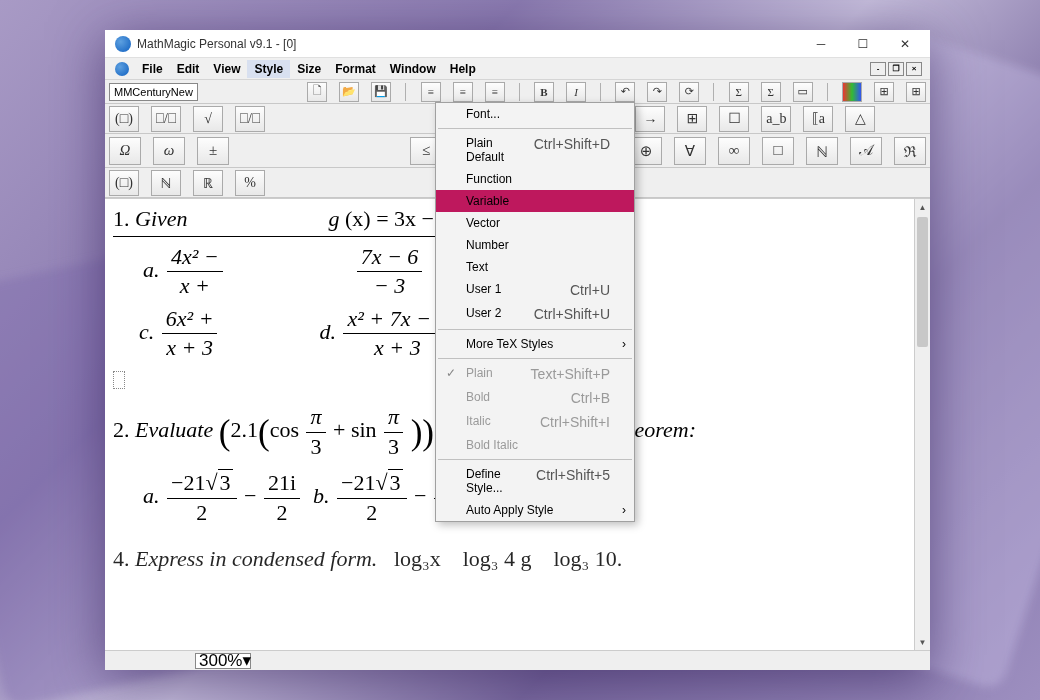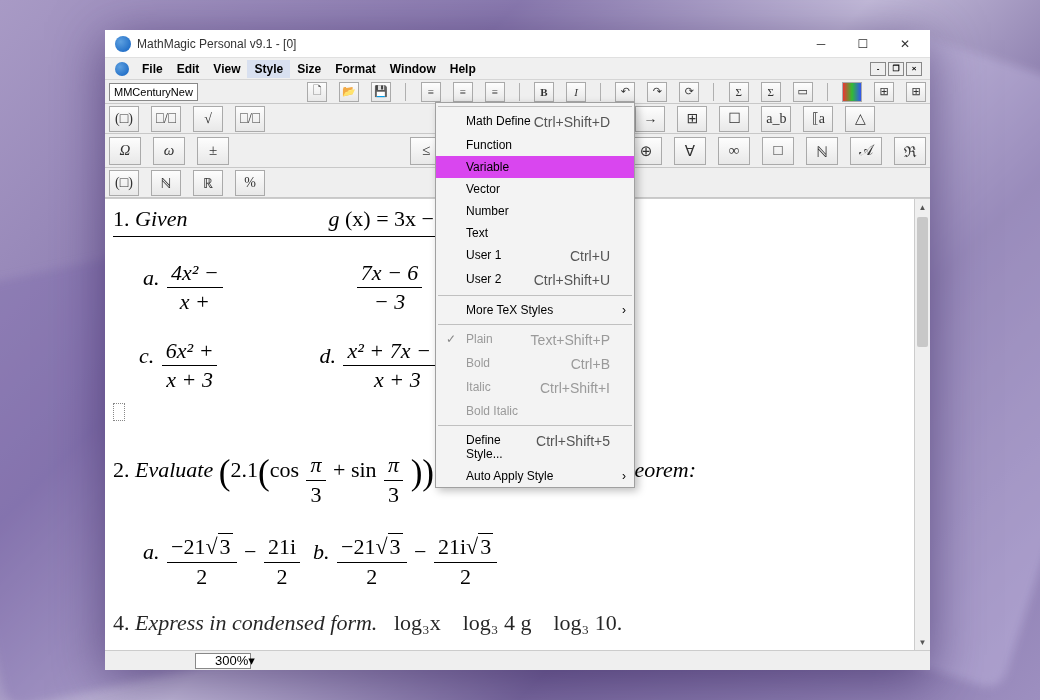--- a/index.html
+++ b/index.html
@@ -73,38 +73,38 @@
   border-top: 1px solid #ccc;
 }
 .math {
   font-family: "New Century Schoolbook", "Century Schoolbook", Georgia, serif;
   font-style: italic; color: #000; padding: 6px 8px;
   font-size: 22px; line-height: 1.3;
 }
 .math .rm { font-style: normal; }
 .row1 { border-bottom: 1px solid #000; padding-bottom: 2px; display:inline-block;}
 .frac { display: inline-block; vertical-align: middle; text-align: center; margin: 0 2px;}
-.frac .num { display:block; border-bottom: 1.2px solid #000; padding: 0 4px; margin-top: 16px;}
+.frac .num { display:block; border-bottom: 1.2px solid #000; padding: 0 4px;}
 .frac .den { display:block; padding: 0 4px;}
 .big { font-size: 1.6em; font-style: normal; vertical-align: -0.2em;}
 .sup { font-size: 0.55em; vertical-align: super; font-style: normal;}
 .sqrt { border-top: 1.2px solid #000; padding: 0 2px;}
 .status { height: 20px; background: #efefef; border-top:1px solid #ccc; display:flex; align-items:center;}
-.zoom { margin-left: 90px; width: 56px; height: 16px; border:1px solid #888; background:#fff; font-size:13px; padding:0 19px; display:flex; align-items:center; justify-content:space-between;}
+.zoom { margin-left: 90px; width: 56px; height: 16px; border:1px solid #888; background:#fff; font-size:17px; padding:0 3px; display:flex; align-items:center; justify-content:space-between;}
 
 
 .dropdown {
   position: absolute; top: 72px; left: 330px; width: 200px;
   background: #f3f3f3; border: 1px solid #a0a0a0;
   box-shadow: 3px 3px 8px rgba(0,0,0,0.25);
   z-index: 100;
   font-size: 12px;
 }
 .dd-item { padding: 4px 24px 4px 30px; cursor: pointer; display:flex; justify-content:space-between; position:relative;}
-.dd-item.hl { background: #d946ef; align-items: center; }
+.dd-item.hl { background: #be185d; align-items: center; }
 .dd-item.disabled { color: #9a9a9a; }
 .dd-sep { height:1px; background:#c0c0c0; margin: 3px 2px; }
 .dd-sub::after { content:"›"; position:absolute; right:8px; }
 .dd-check::before { content:"✓"; position:absolute; left:10px; color:#888;}
 .shortcut { color:#555; font-size:14px;}
 .dd-item.disabled .shortcut { color:#9a9a9a;}
 
 .scroll-v { position:absolute; right:0; top:0; bottom:0; width:16px; background:#efefef; border-left:1px solid #ccc;}
 .scroll-v .thumb { position:absolute; left:2px; right:2px; top:18px; height:130px; background:#c8c8c8; border-radius:2px;}
 .scroll-v .arr { position:absolute; left:0; right:0; height:16px; display:flex;align-items:center;justify-content:center; font-size:8px; color:#555;}
@@ -279,23 +279,26 @@
   </div>
 
   <div class="status">
     <div class="zoom">
         <span>300%</span>
         <span>▾</span>
       </div>
   </div>
 
   <div class="dropdown">
+    <div class="dd-item">
+        <span>Font...</span>
+      </div>
     <div class="dd-sep"></div>
     <div class="dd-item">
-        <span>Math Define</span>
+        <span>Plain Default</span>
         <span class="shortcut">Ctrl+Shift+D</span>
       </div>
     <div class="dd-item">
         <span>Function</span>
       </div>
     <div class="dd-item hl">
         <span>Variable</span>
       </div>
     <div class="dd-item">
         <span>Vector</span>

